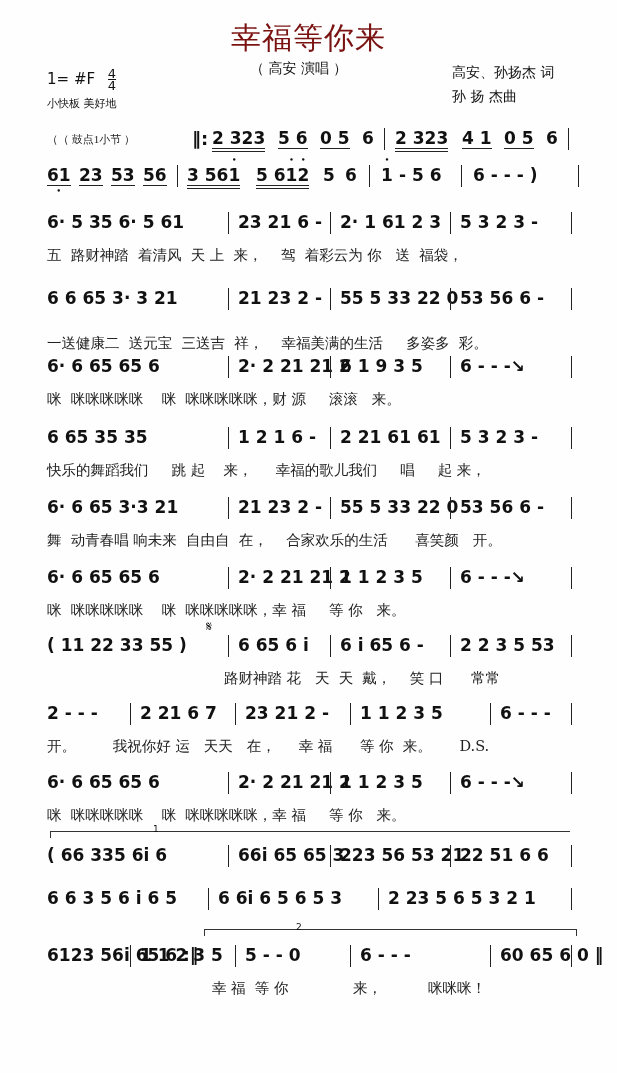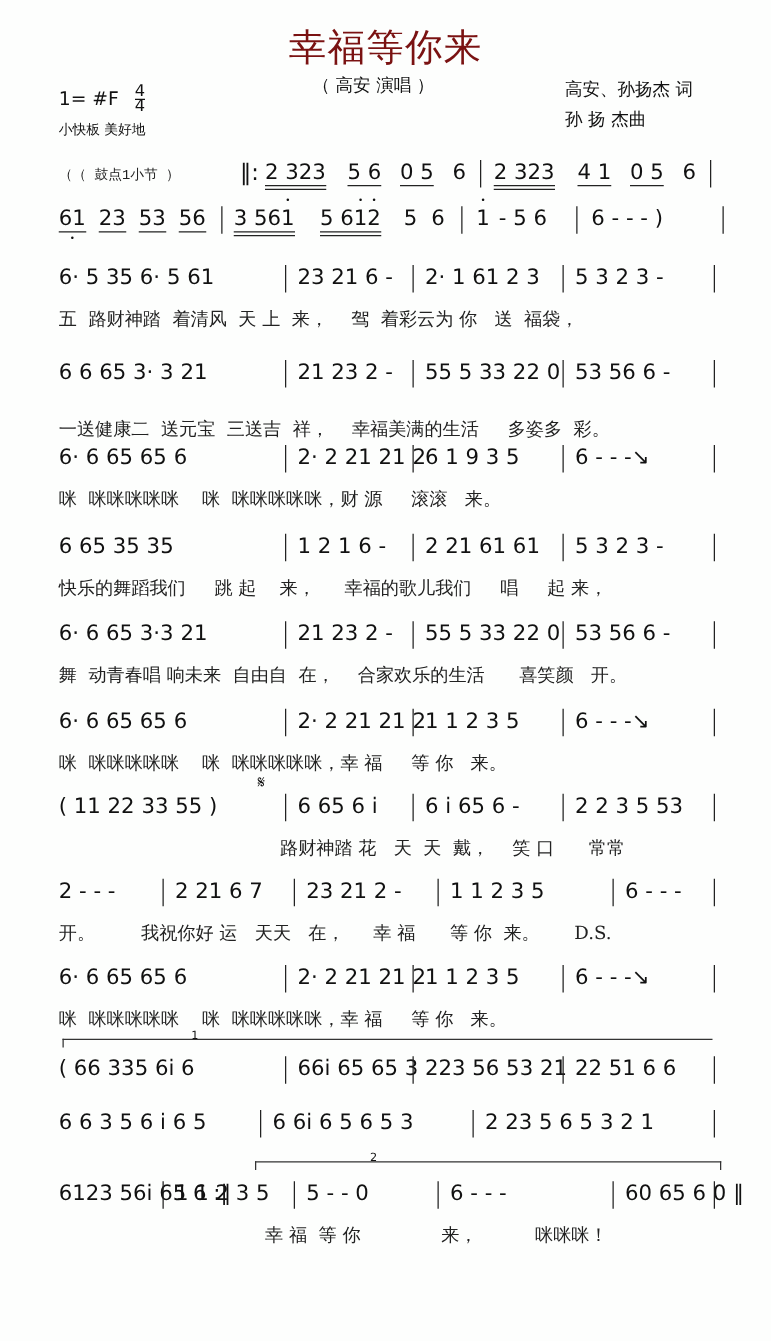--- a/index.html
+++ b/index.html
@@ -10,21 +10,21 @@
   .singer { position: absolute; left: 250px; top: 60px; font-size: 14px; }
   .credits { position: absolute; left: 452px; top: 60px; font-size: 14px; line-height: 24px;
              font-family: "DejaVu Serif", serif; }
   .key { position: absolute; left: 47px; top: 68px; font-size: 15px; }
   .tempo { position: absolute; left: 47px; top: 96px; font-size: 11px; }
   .frac { display: inline-block; vertical-align: middle; text-align: center; line-height: 11px; font-size: 13px; margin-left: 8px; }
   .frac span { display: block; }
   .frac span:first-child { border-bottom: 1px solid #111; }
 
   .row { position: absolute; left: 0; width: 617px; }
-  .notes { position: absolute; height: 24px; font-weight: normal; font-size: 17px; white-space: nowrap; }
+  .notes { position: absolute; height: 24px; font-weight: bold; font-size: 17px; white-space: nowrap; }
   .bar { position: absolute; width: 1px; height: 22px; background: #222; }
   .lyrics { position: absolute; font-size: 14.5px; white-space: pre; font-family: "DejaVu Serif", serif; color: #222; }
   .tok { position: absolute; top: 0; }
   .ul1 { border-bottom: 1.5px solid #222; }
   .ul2 { border-bottom: 4px double #222; }
   .dotb::after { content: "•"; position: absolute; left: 50%; transform: translateX(-50%); top: 22px; font-size: 7px; }
   .dott::before { content: "•"; position: absolute; left: 50%; transform: translateX(-50%); top: -9px; font-size: 7px; }
   .bracket { position: absolute; height: 6px; border-top: 1px solid #333; border-left: 1px solid #333; }
   .bracket.r { border-right: 1px solid #333; }
   .small { font-size: 11px; font-weight: normal; }
@@ -44,21 +44,21 @@
   <div class="key">
     <span>1= #F</span>
     <span class="frac">
       <span>4</span>
       <span>4</span>
     </span>
   </div>
   <div class="tempo">小快板  美好地</div>
 
   <div class="row" style="top:128px">
-    <div class="lyrics small" style="left:47px;top:4px;font-family:Liberation Mono, monospace">（（ 鼓点1小节 ）</div>
+    <div class="lyrics small" style="left:47px;top:4px;font-family:Liberation Serif, serif">（（ 鼓点1小节 ）</div>
     <div class="notes" style="left:192px">
       <span class="tok" style="left:0;font-size:18px">‖:</span>
       <span class="tok ul2" style="left:20px">2 323</span>
       <span class="tok ul1" style="left:86px">5 6</span>
       <span class="tok ul1" style="left:128px">0 5</span>
       <span class="tok" style="left:170px">6</span>
       <span class="bar" style="left:192px;top:0"></span>
       <span class="tok ul2" style="left:203px">2 323</span>
       <span class="tok ul1" style="left:270px">4 1</span>
       <span class="tok ul1" style="left:312px">0 5</span>

